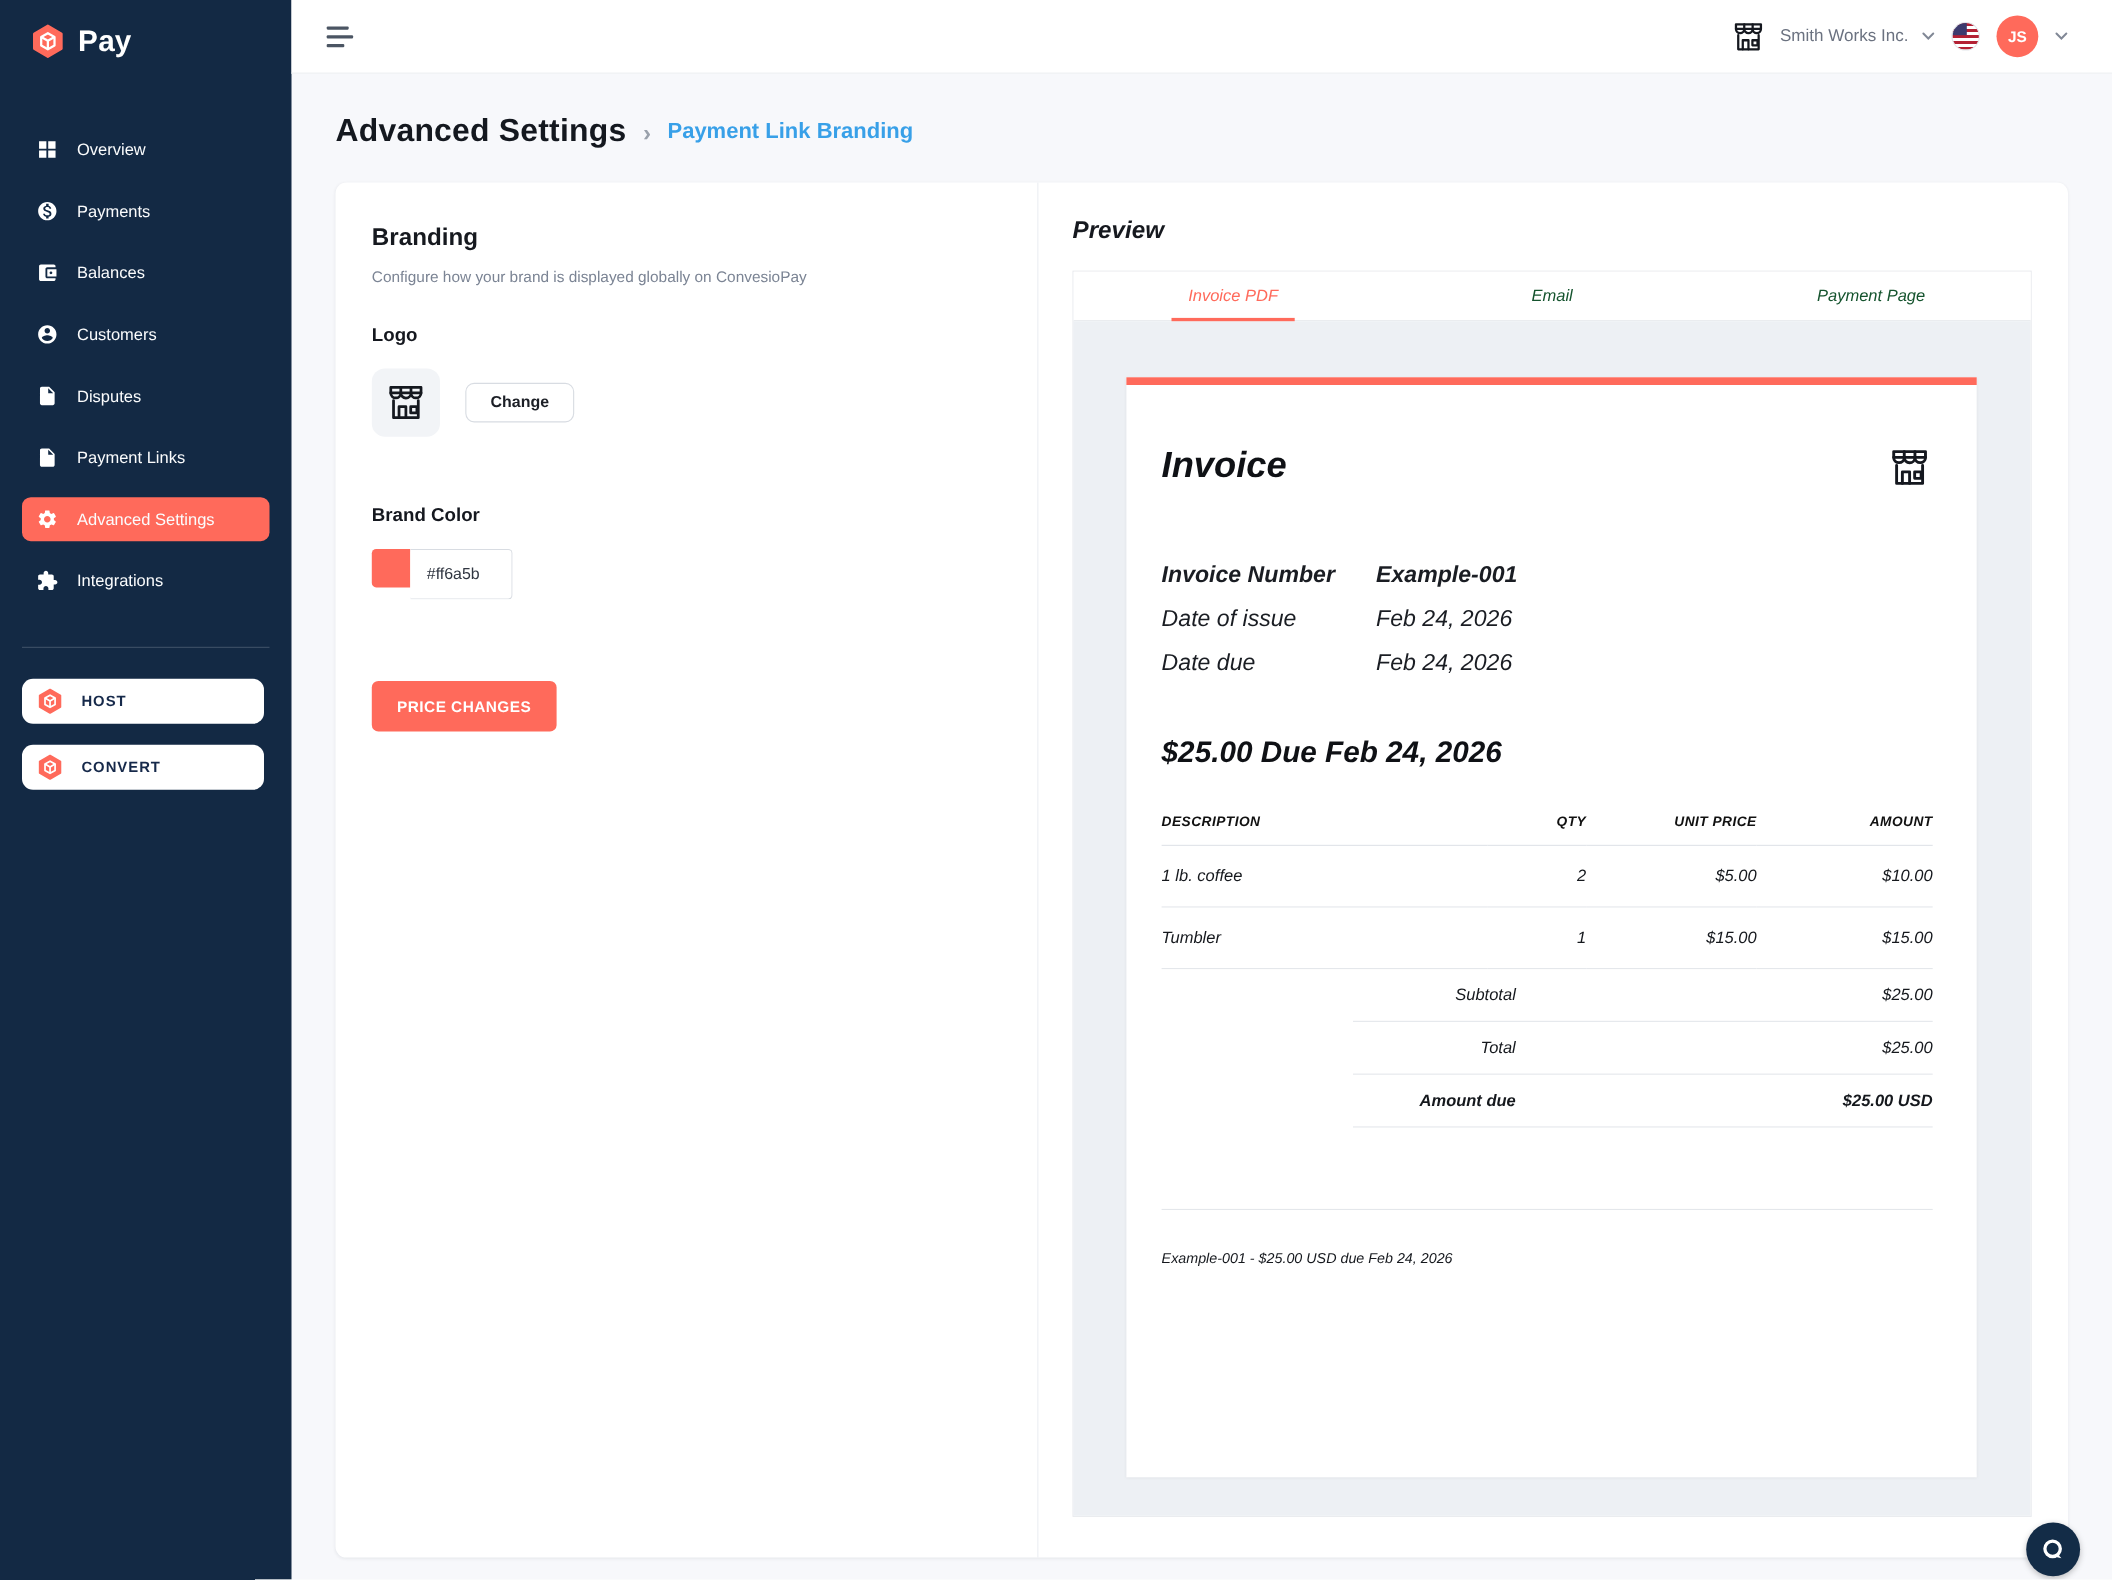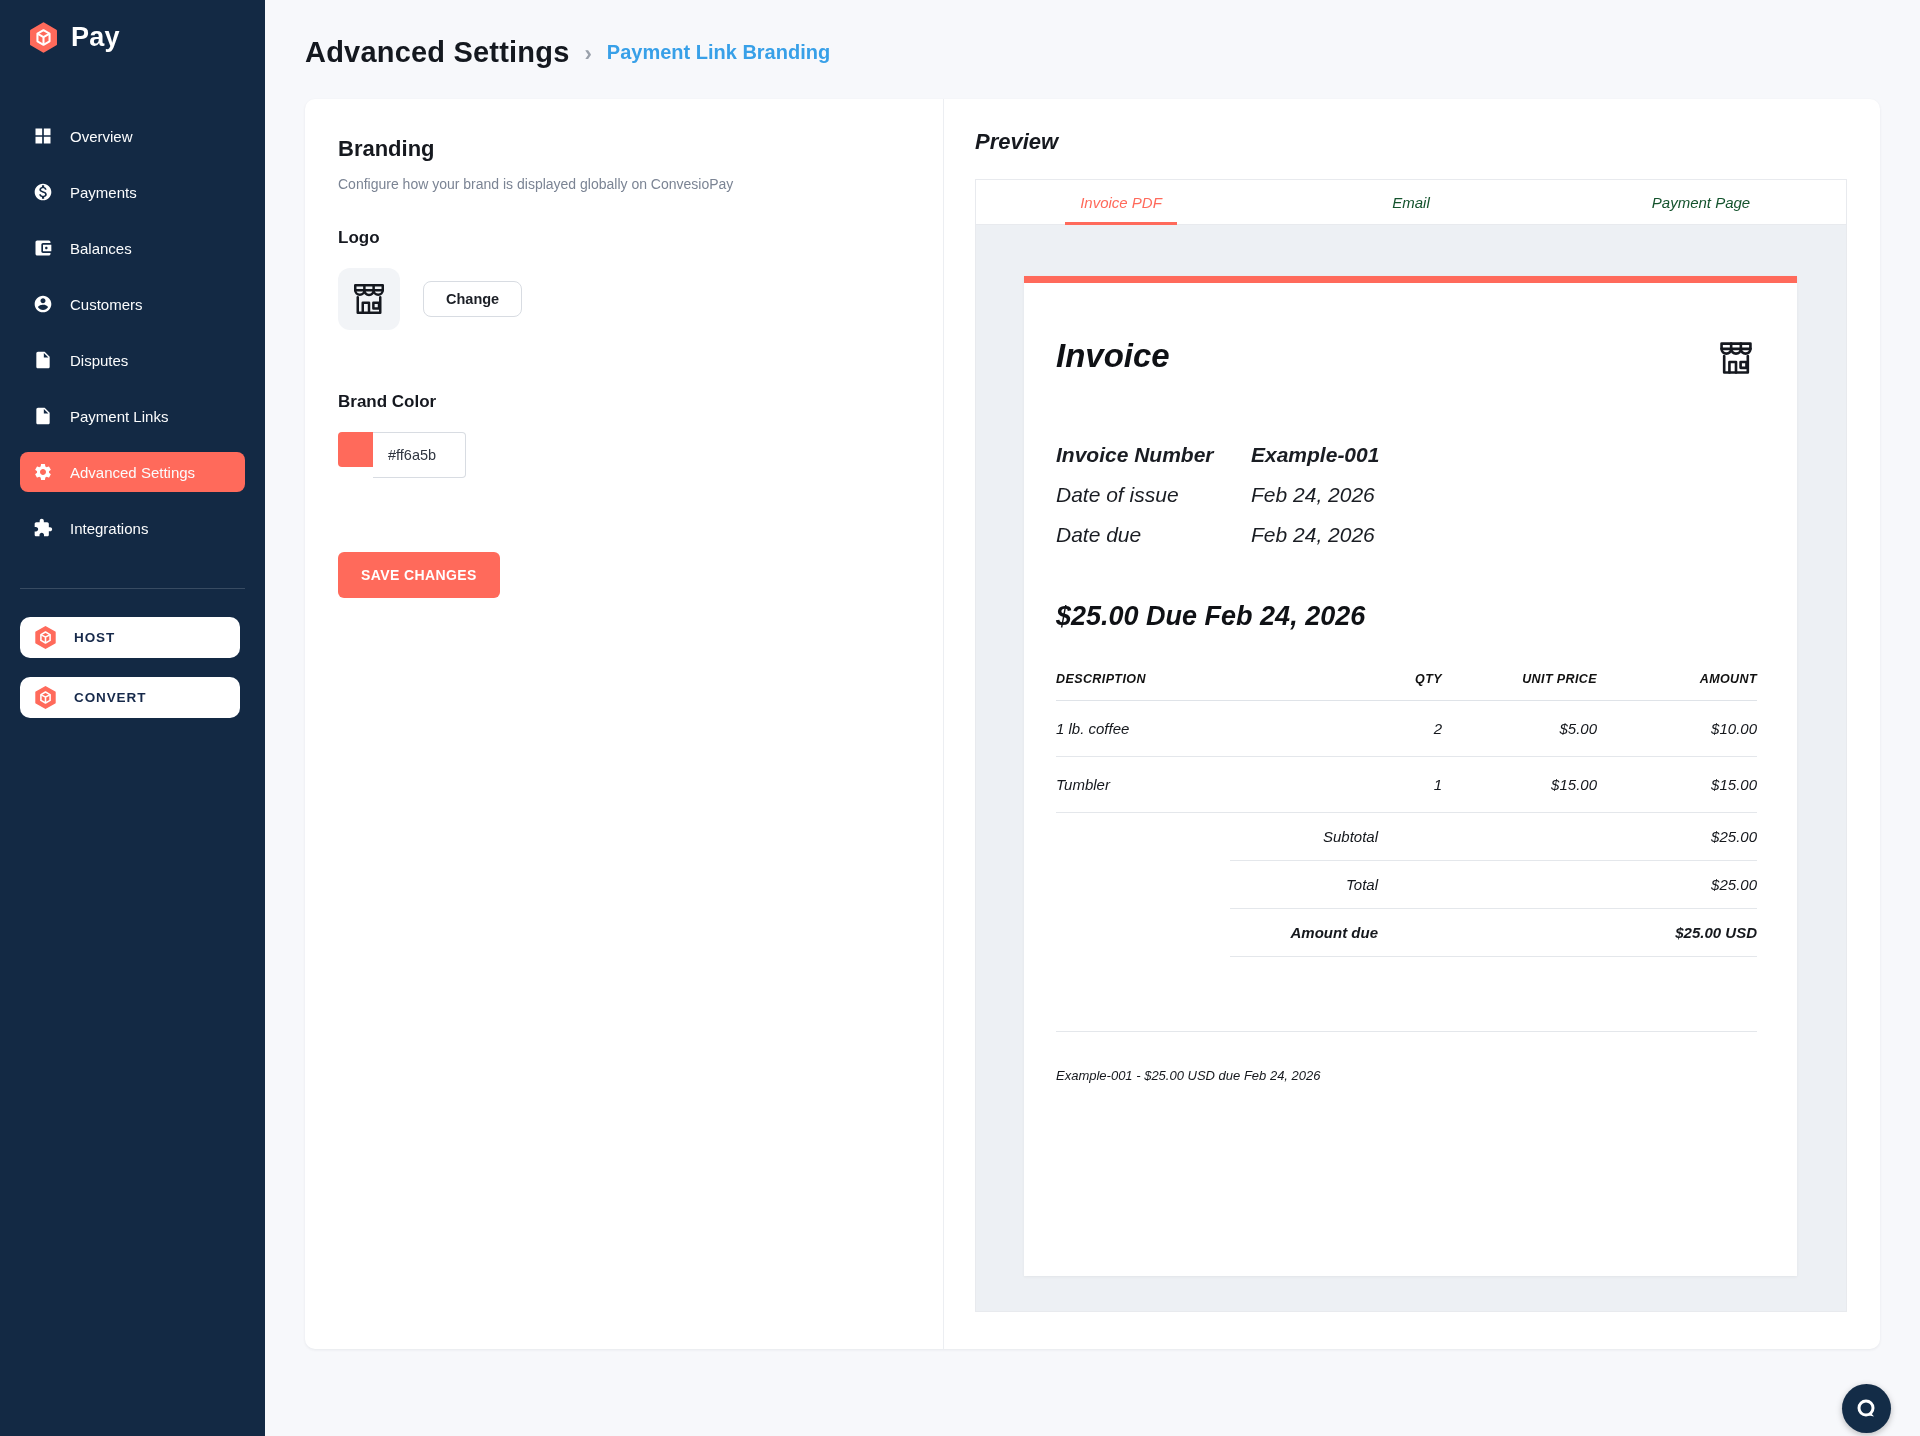--- a/index.html
+++ b/index.html
@@ -207,20 +207,43 @@
   <div class="shortcut">
     <svg>
         <use href="#sym-hexcube"></use>
       </svg>
     <span>CONVERT</span>
   </div>
 </aside>
 
 <div class="main">
 
+  <header class="topbar">
+    <div class="hamburger">
+        <i></i>
+        <i></i>
+        <i></i>
+      </div>
+    <div class="top-right">
+      <div class="merchant">
+        <svg class="store">
+            <use href="#sym-store"></use>
+          </svg>
+        <span class="merchant-name">Smith Works Inc.</span>
+        <svg class="chev" viewBox="0 0 12 8" fill="none" stroke="#818896" stroke-width="1.8" stroke-linecap="round">
+            <path d="M1.5 1.5 6 6l4.5-4.5"></path>
+          </svg>
+      </div>
+      <div class="flag"></div>
+      <div class="avatar">JS</div>
+      <svg class="chev" viewBox="0 0 12 8" fill="none" stroke="#818896" stroke-width="1.8" stroke-linecap="round">
+          <path d="M1.5 1.5 6 6l4.5-4.5"></path>
+        </svg>
+    </div>
+  </header>
 
   <div class="content">
     <div class="breadcrumb">
       <span class="bc-section">Advanced Settings</span>
       <span class="bc-sep">›</span>
       <span class="bc-page">Payment Link Branding</span>
     </div>
 
     <div class="card">
 
@@ -237,21 +260,21 @@
           </div>
           <button class="change-btn">Change</button>
         </div>
 
         <div class="field-label">Brand Color</div>
         <div class="color-row">
           <div class="color-swatch"></div>
           <input class="color-input" type="text" value="#ff6a5b" style="">
         </div>
 
-        <button class="save-btn">SAVE CHANGES</button>
+        <button class="save-btn">PRICE CHANGES</button>
       </section>
 
       <section class="col-right">
         <h2 class="section-title preview-title">Preview</h2>
 
         <div class="preview-box">
           <div class="tabs">
             <div class="tab active">Invoice PDF</div>
             <div class="tab">Email</div>
             <div class="tab">Payment Page</div>

